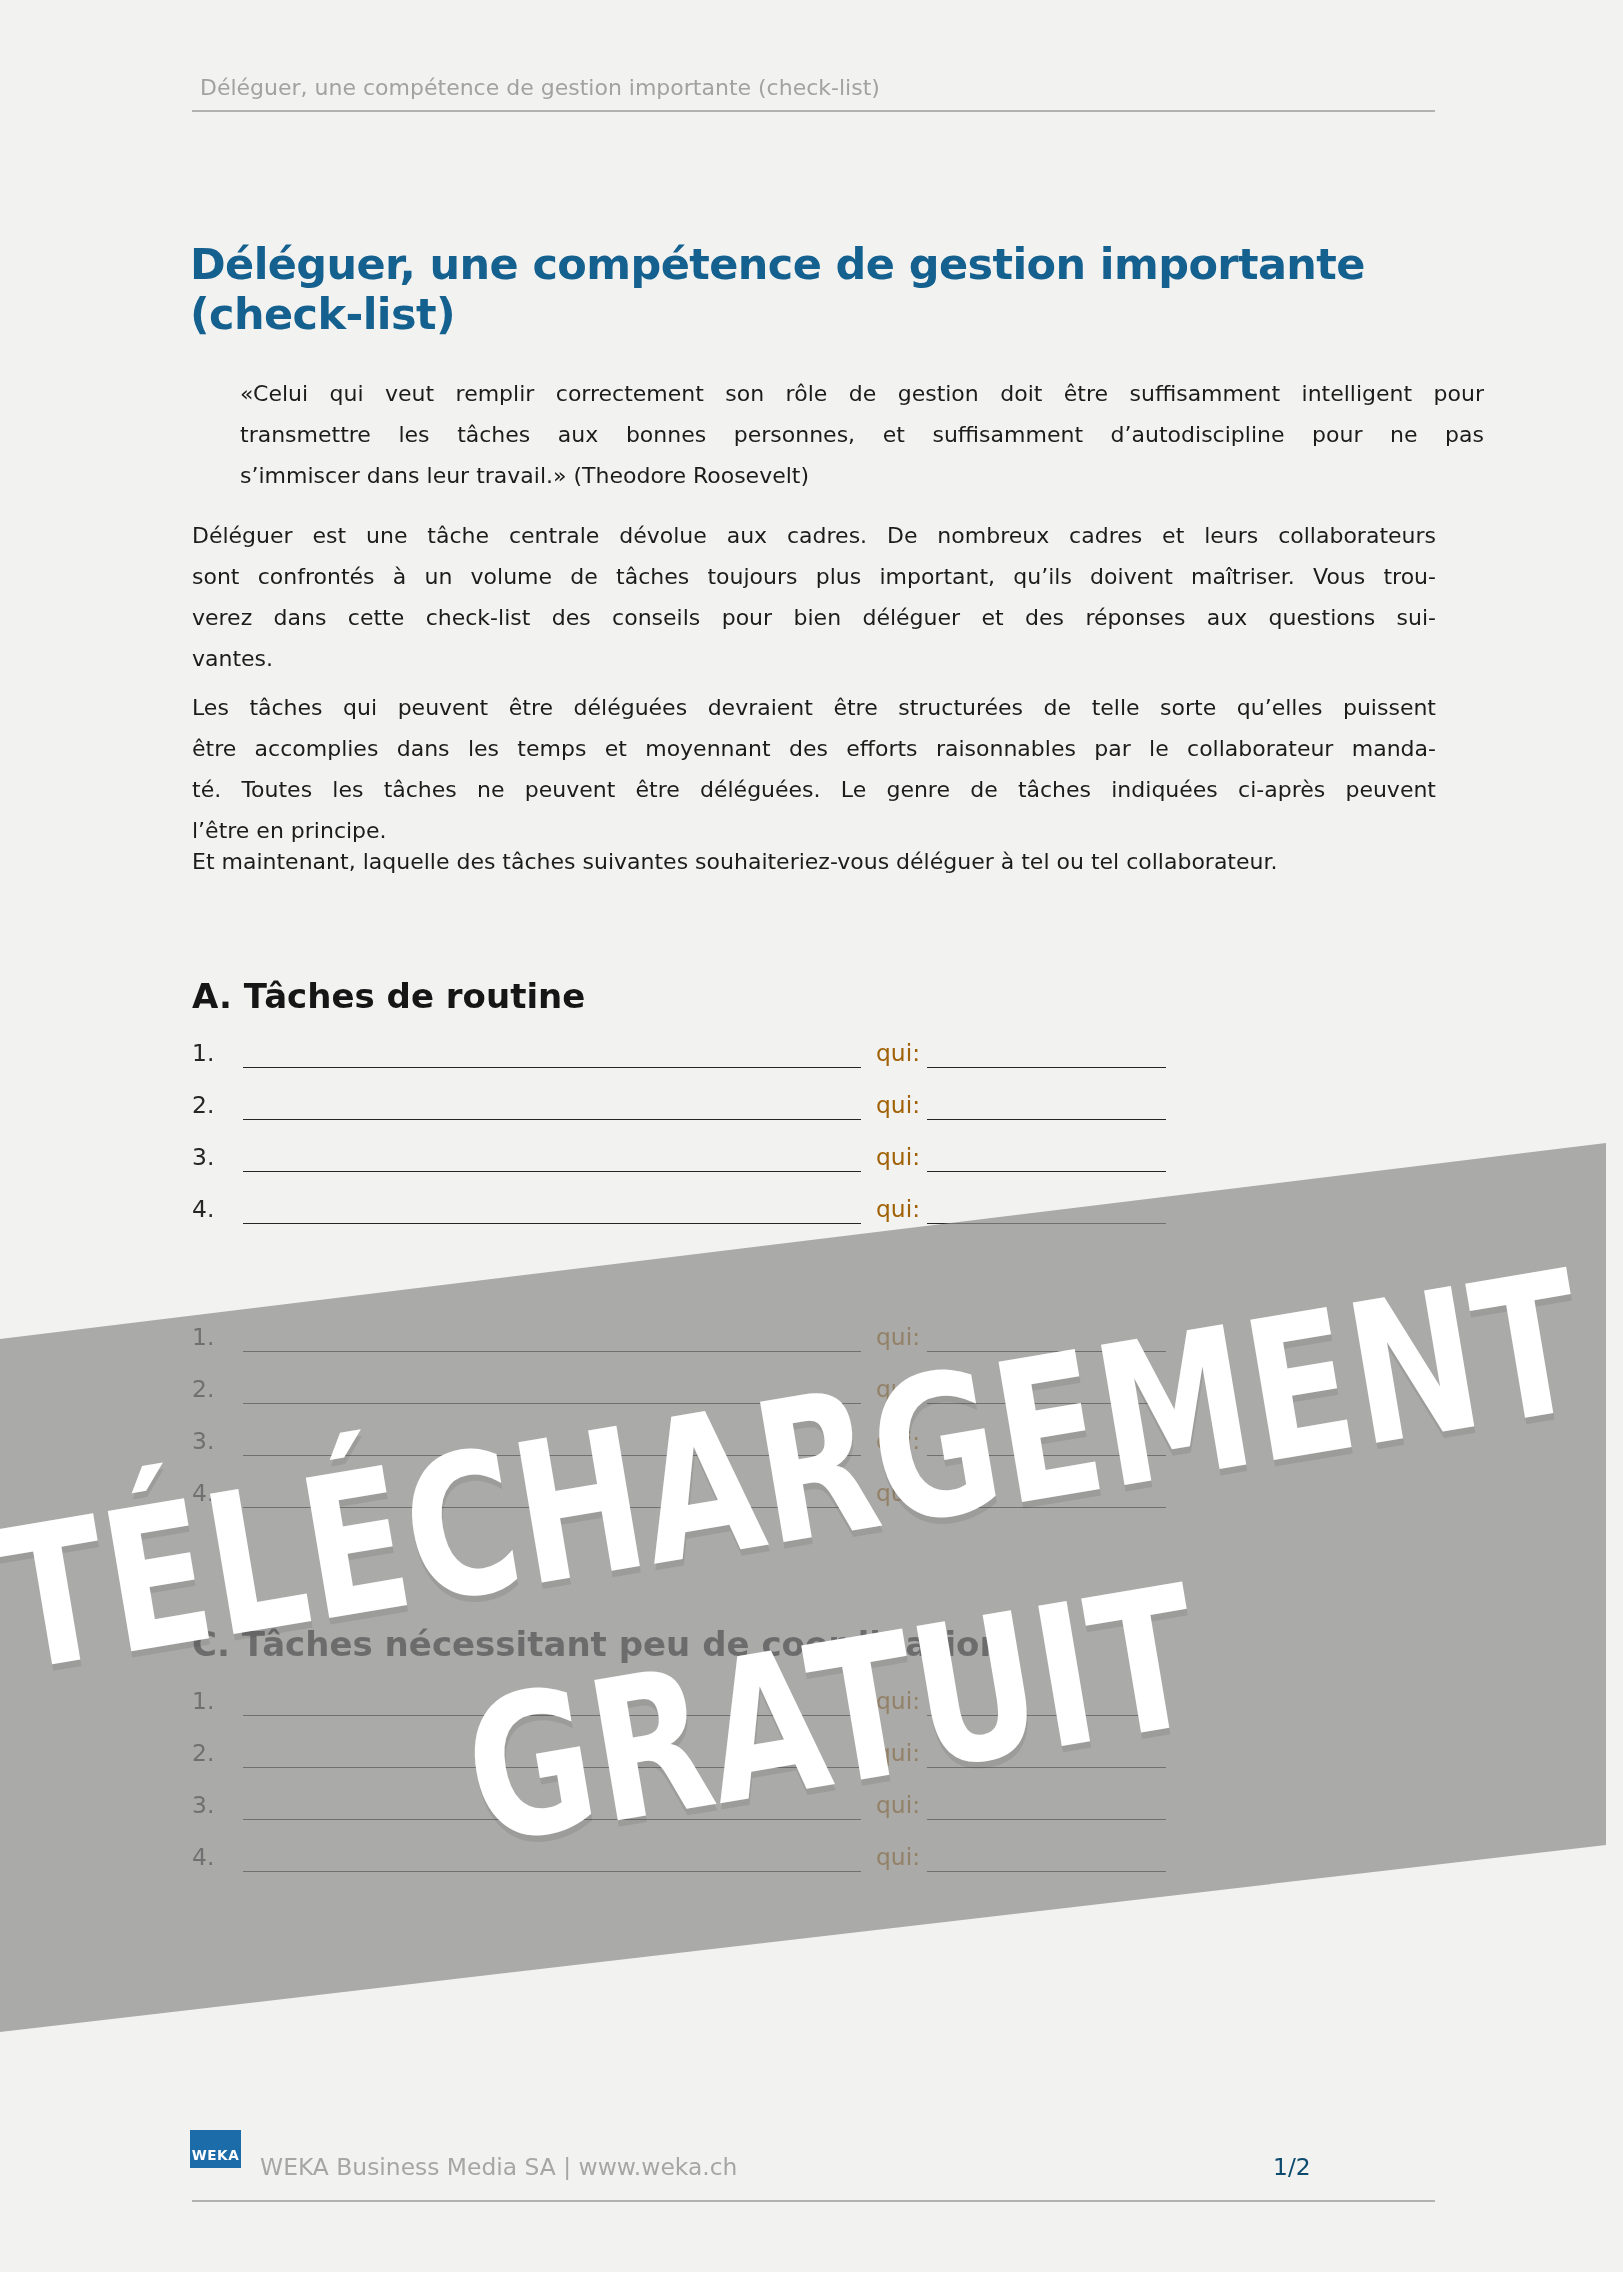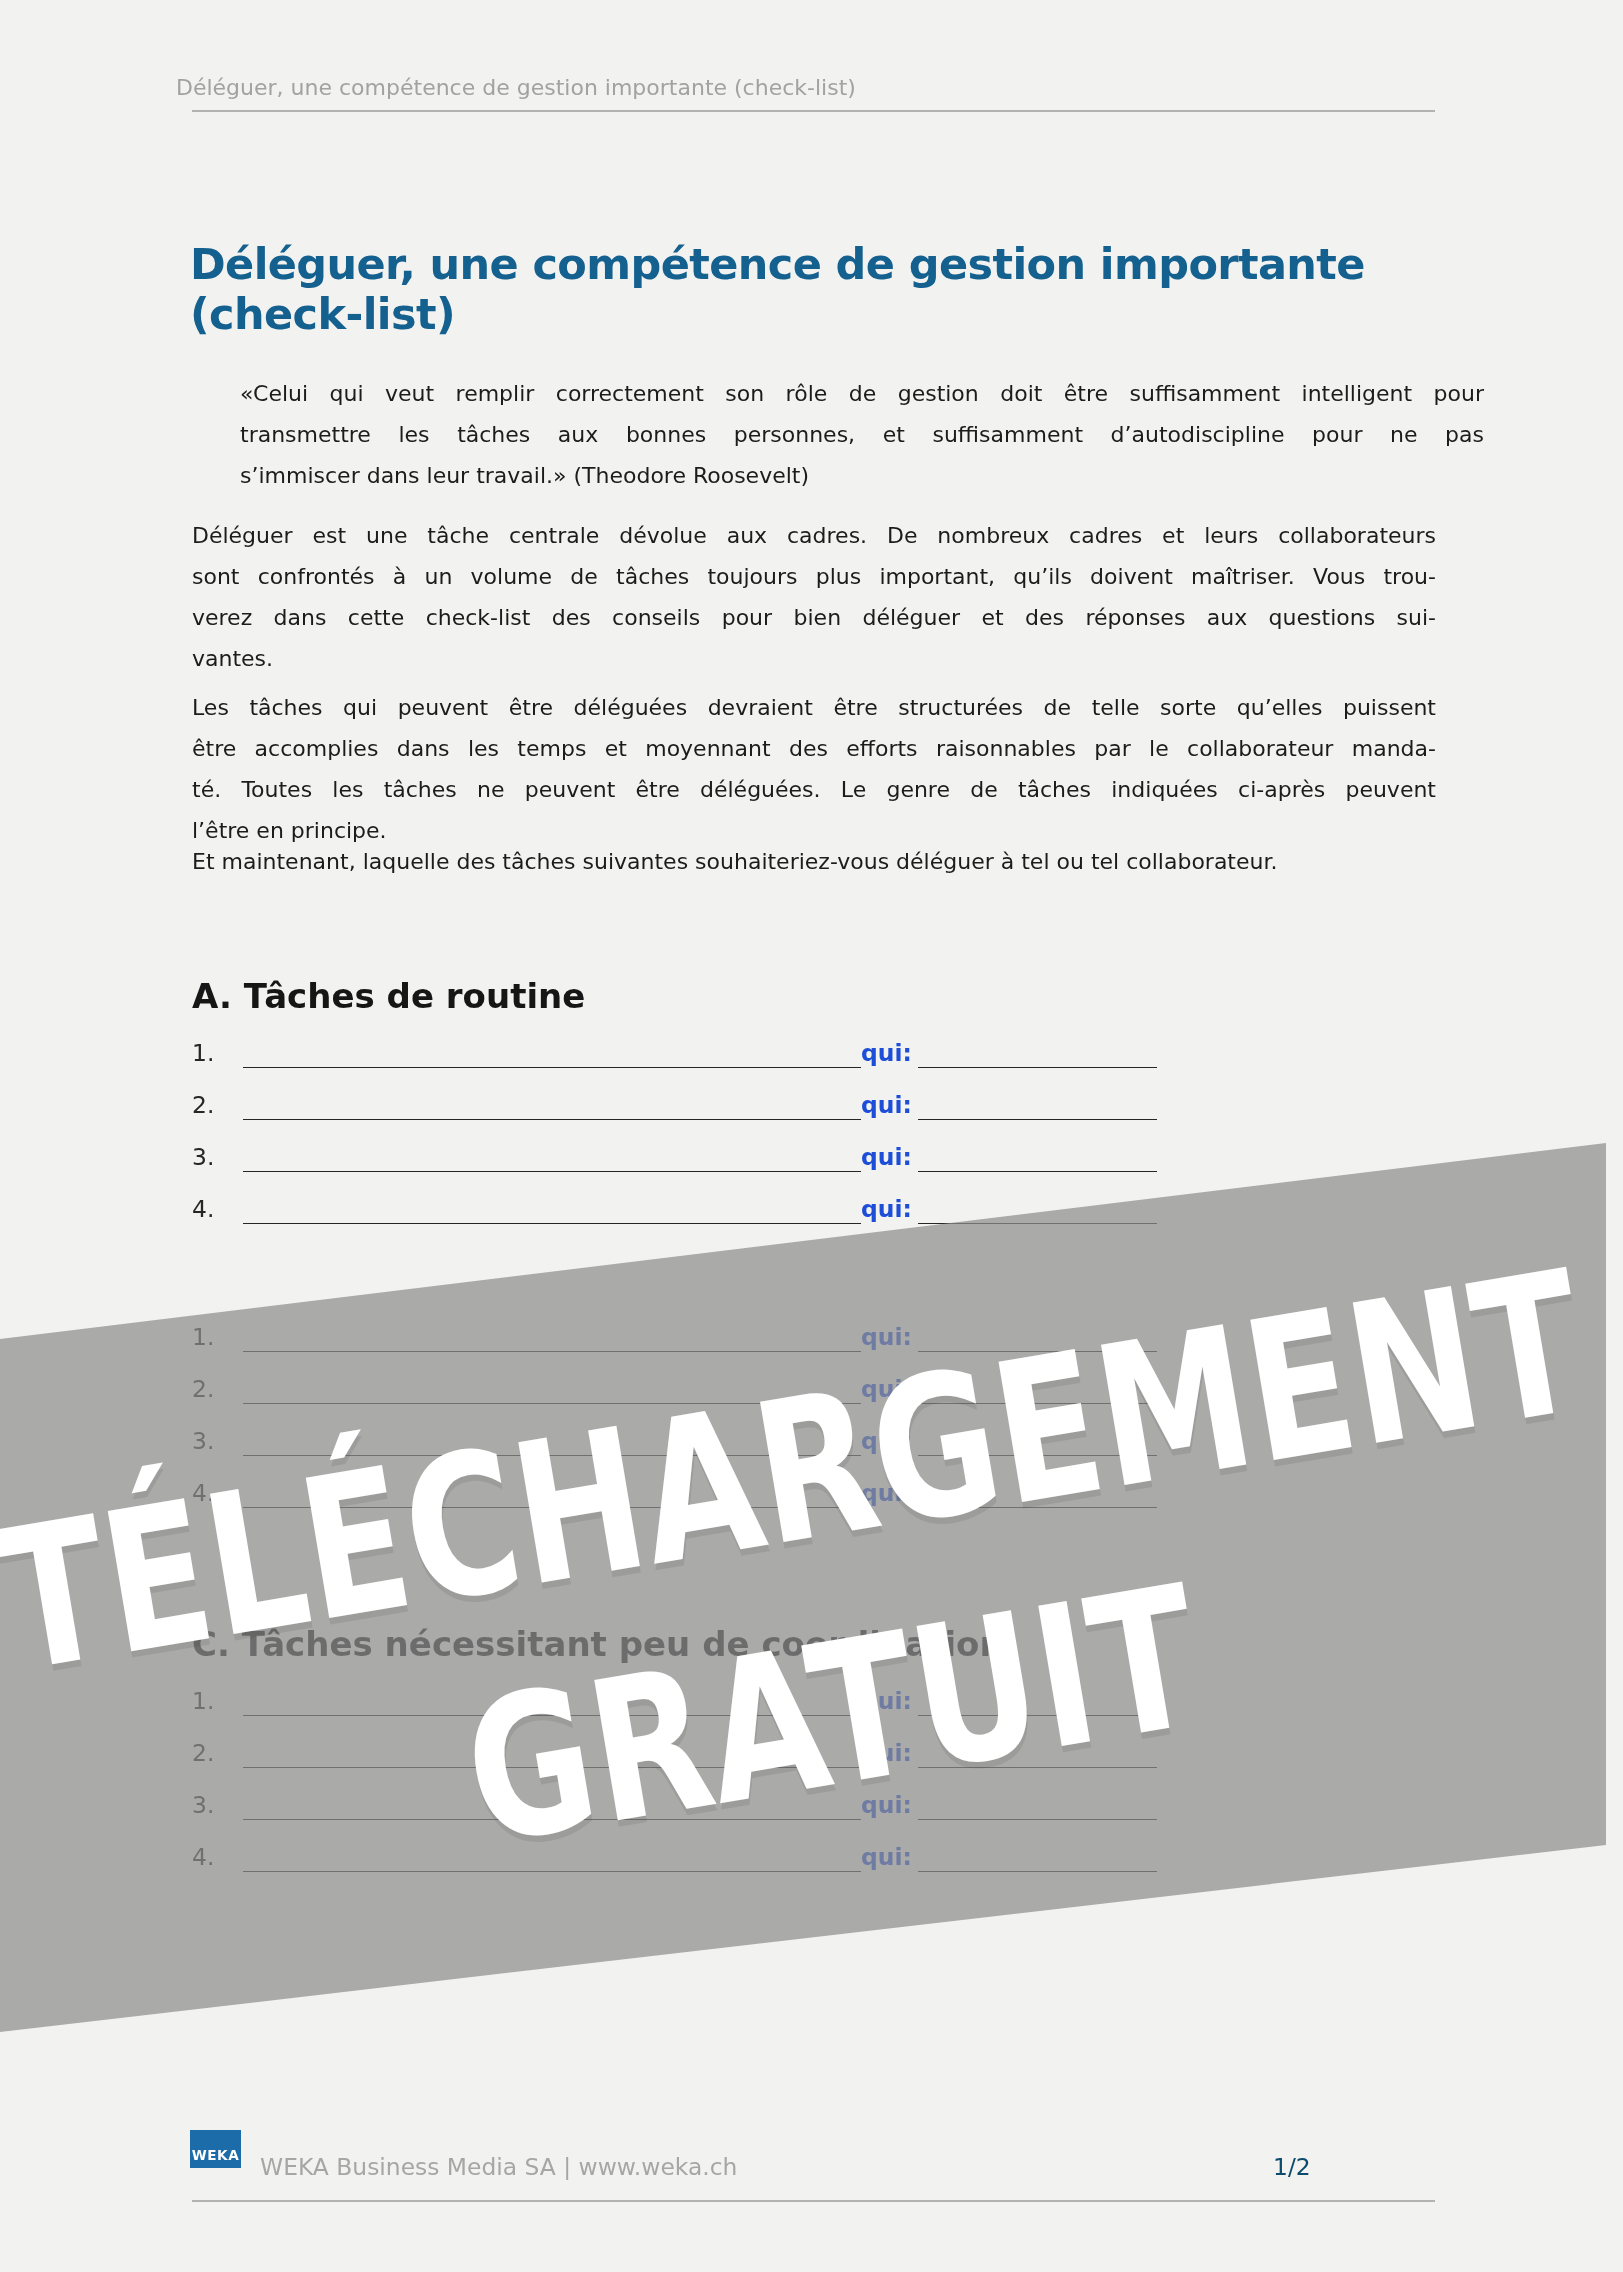--- a/index.html
+++ b/index.html
@@ -1,38 +1,38 @@
 <!DOCTYPE html>
 <html style="font-size:10.4px"><head>
 <meta charset="utf-8">
 <style>
   html, body { margin:0; padding:0; }
   body {
     width:1623px; height:2273px; position:relative; overflow:hidden;
     background:#f2f2f0;
     font-family:"DejaVu Sans","Liberation Sans",sans-serif;
   }
-  .doc-header-title { position:absolute; left:176px; top:75px; font-size:22px; color:#a2a2a2; }
+  .doc-header-title { position:absolute; left:200px; top:75px; font-size:22px; color:#a2a2a2; }
   .doc-header-rule  { position:absolute; left:192px; top:110px; width:1243px; height:1.9px; background:#b2b2b2; }
 
   .title {
     position:absolute; left:190px; top:239px; margin:0;
     font-size:43px; line-height:50px; font-weight:bold; color:#14608f; letter-spacing:-0.6px;
   }
 
   .para { position:absolute; left:192px; width:1244px; font-size:22px; line-height:41px; color:#1c1c1c; }
   .para .pl { text-align:justify; text-align-last:justify; }
   .para .pl.last { text-align-last:left; }
 
   .sec { position:absolute; left:192px; width:1244px; }
   .sec h2 { margin:0; font-size:34px; line-height:39px; font-weight:bold; color:#161616; }
   .row { display:flex; align-items:flex-end; height:52px; }
   .row .num { flex:0 0 51px; font-size:23.4px; color:#262626; padding-bottom:1.3px; }
   .row .u1  { flex:0 0 618px; border-bottom:1.9px solid #262626; height:100%; }
-  .row .qui { flex:0 0 auto; margin-left:0; margin-right:6.5px; font-size:23.4px; color:#1d4ed8; padding-bottom:1.3px;font-weight:bold; }
+  .row .qui { flex:0 0 auto; margin-left:15px; margin-right:6.5px; font-size:23.4px; color:#a16207; padding-bottom:1.3px; }
   .row .u2  { flex:0 0 239px; border-bottom:1.9px solid #262626; height:100%; }
 
   .band {
     position:absolute; left:0; top:0; width:1623px; height:2273px;
     background:rgba(142,142,142,0.72);
     clip-path:polygon(0 1339px, 1606px 1143px, 1606px 1845px, 0 2032px);
   }
   .band-text {
     position:absolute; left:812px; top:1594px;
     transform:translate(-50%,-50%) rotate(-9.5deg) scaleX(0.78);

